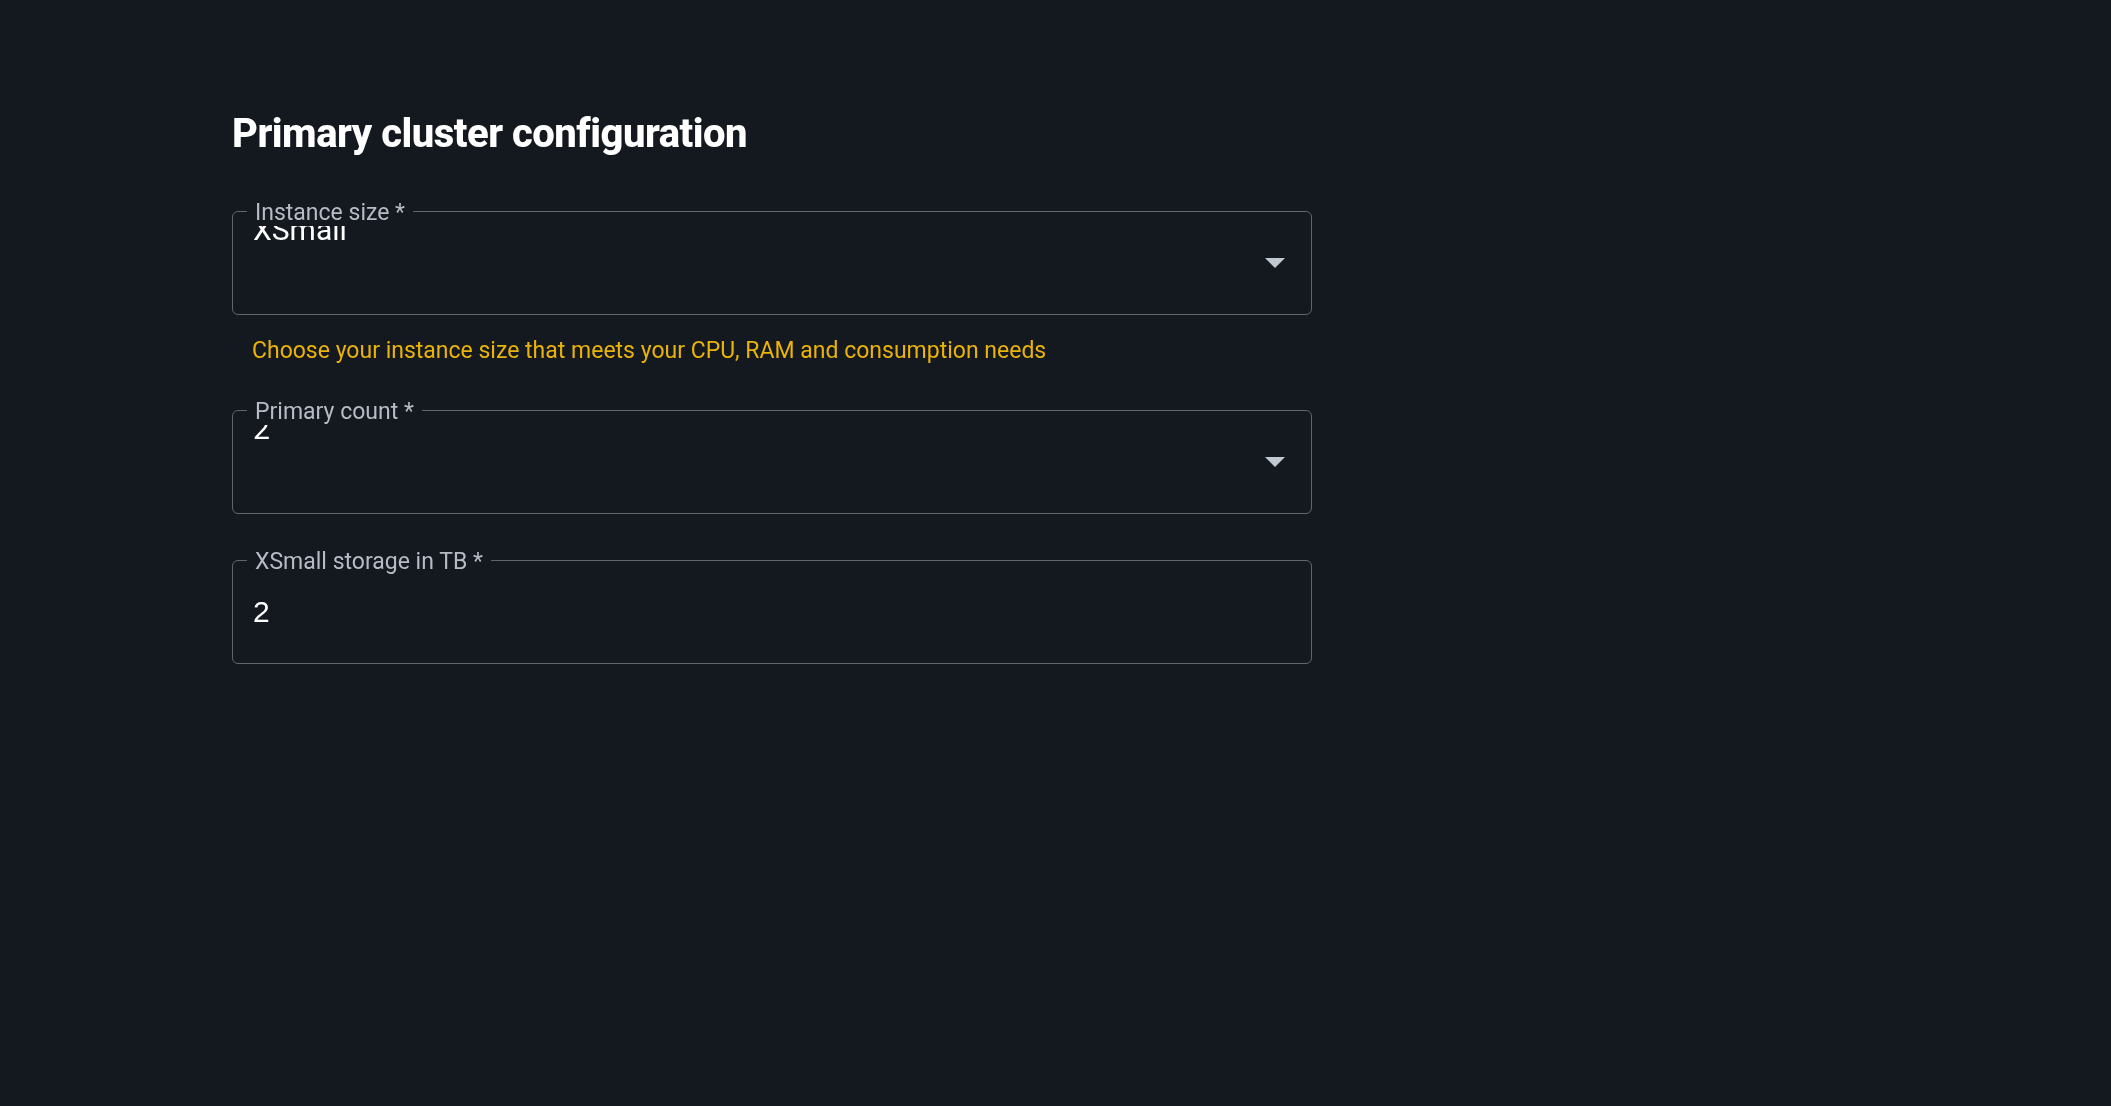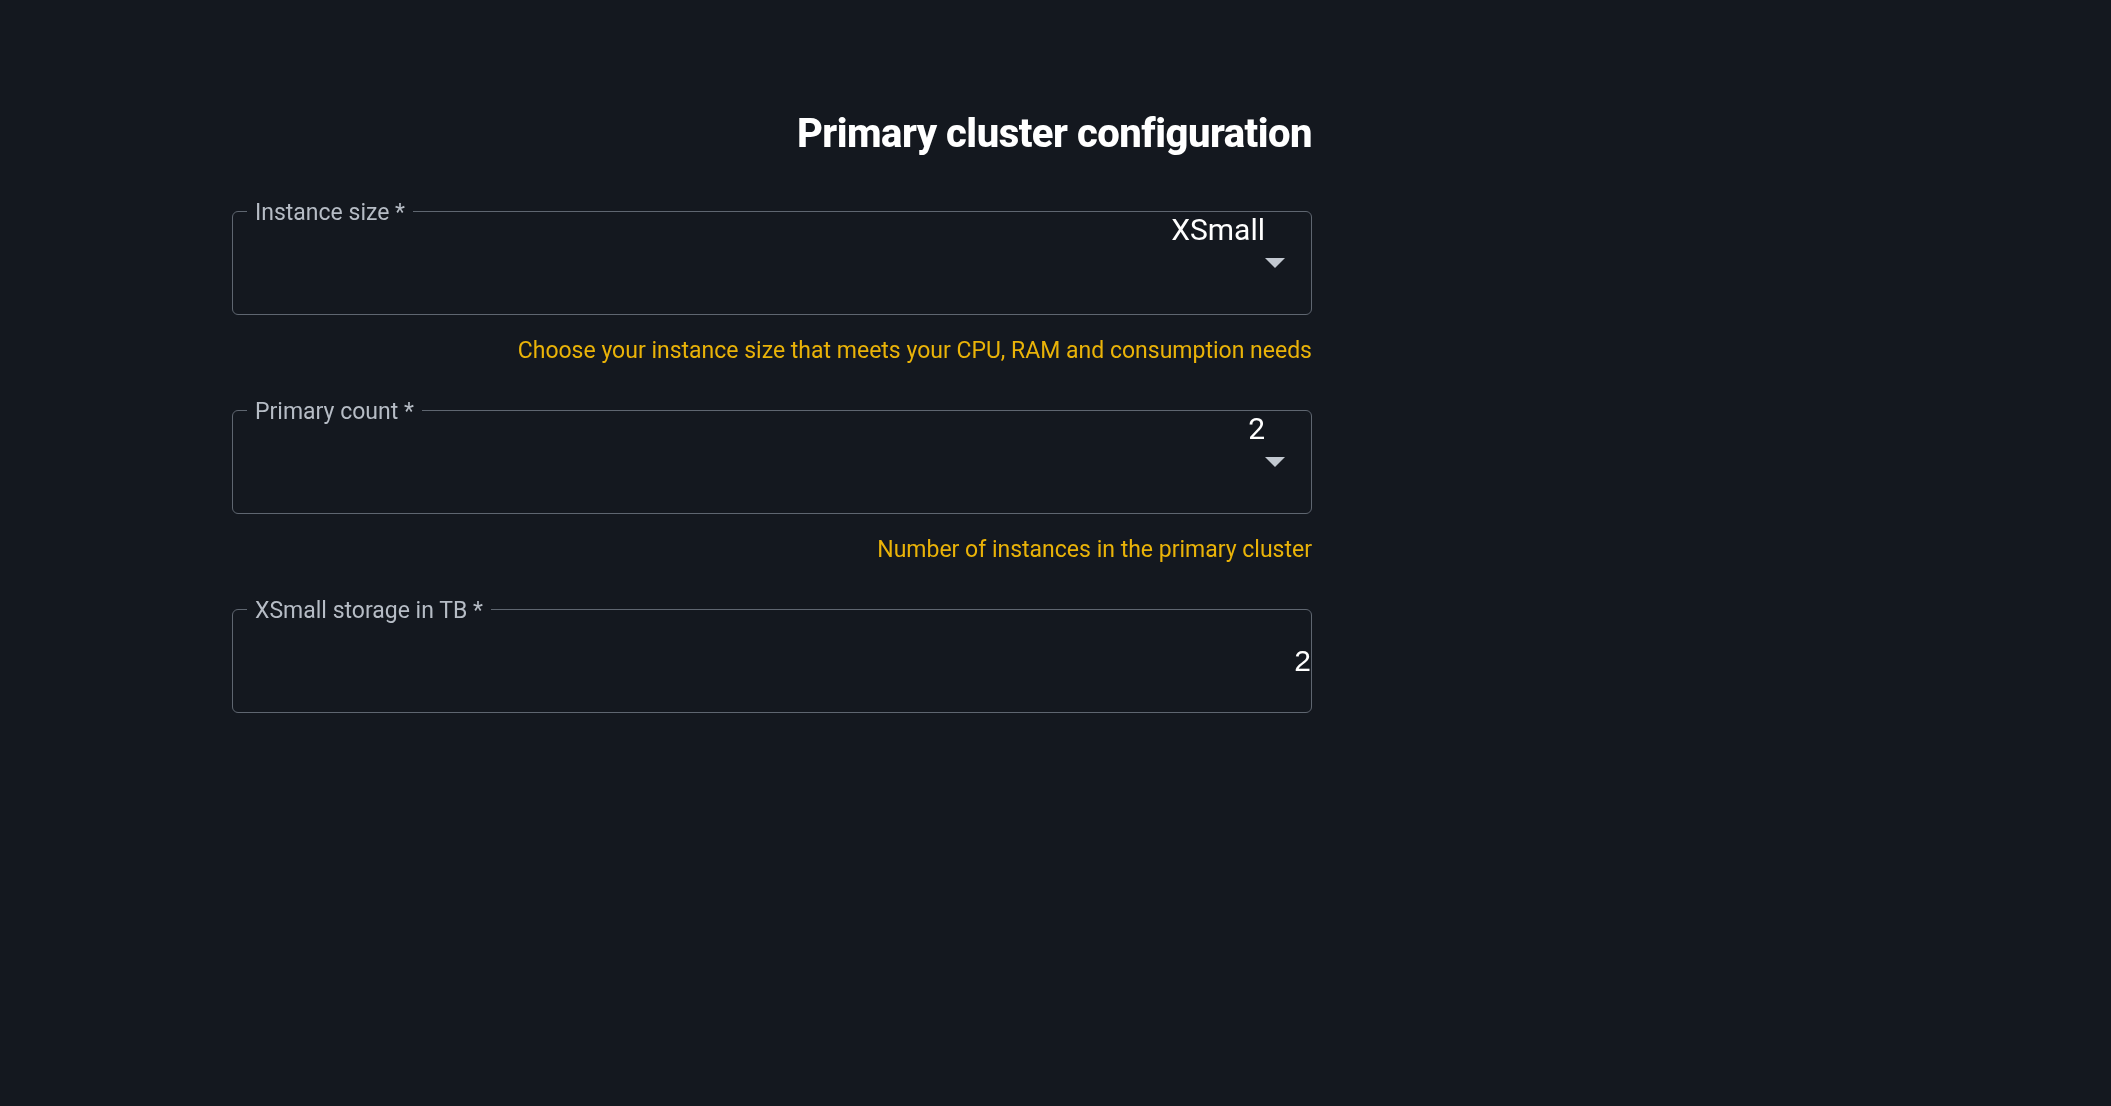--- a/index.html
+++ b/index.html
@@ -1,19 +1,18 @@
 <!DOCTYPE html>
 <html><head>
 <meta charset="utf-8">
 <style>
   * {
     box-sizing: border-box;
     margin: 0;
     padding: 0;
-    text-align: right;
   }
   body {
     background: #14181f;
     font-family: -apple-system, BlinkMacSystemFont, "Segoe UI", Roboto, Helvetica, Arial, sans-serif;
     min-height: 1106px;
     width: 2111px;
     padding: 110px 0 0 0;
   }
   .container {
     margin-left: 232px;
@@ -100,21 +99,20 @@
   </div>
 
   <div class="field-group">
     <div class="field-wrapper">
       <span class="field-legend">Primary count *</span>
       <div class="select-row">
         <span class="field-value">2</span>
         <span class="caret"></span>
       </div>
     </div>
-    <div class="help-text">Number of instances in the primary cluster</div>
   </div>
 
   <div class="field-group">
     <div class="field-wrapper">
       <span class="field-legend">XSmall storage in TB *</span>
       <input class="field-value" type="text" value="2" style="">
     </div>
   </div>
 </div>
 

